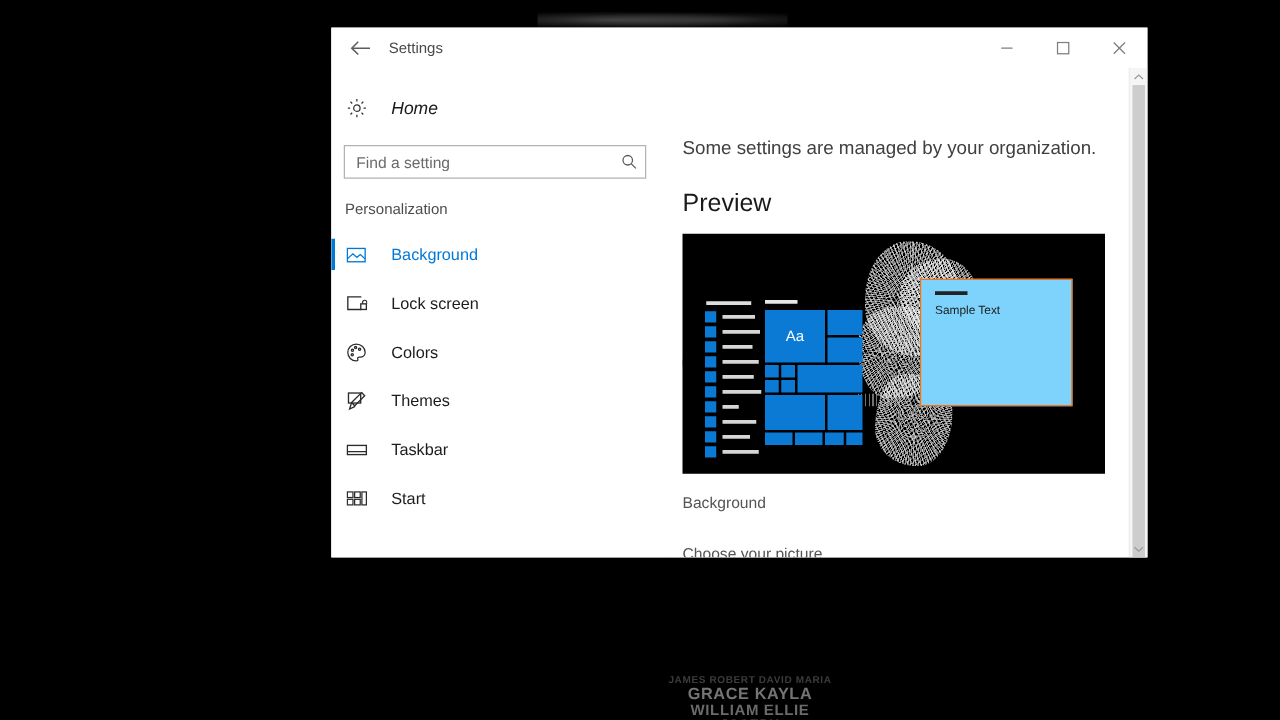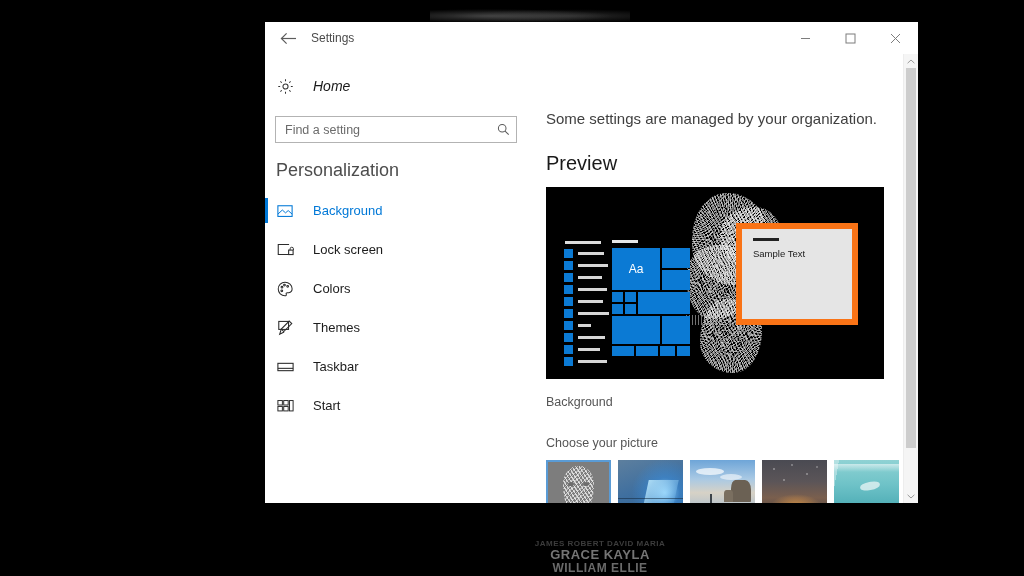--- a/index.html
+++ b/index.html
@@ -57,21 +57,21 @@
       radial-gradient(ellipse at 70% 50%, rgba(100,100,100,0.4) 0%, rgba(0,0,0,0) 60%);
     filter: blur(0.6px);
   }
 
   
   #settings-window {
     position: absolute;
     left: 265px;
     top: 22px;
     width: 653px;
-    height: 481px;
+    height: 424px;
     background: #ffffff;
     box-shadow: 0 0 0 1px rgba(0,0,0,0.18);
     display: flex;
     flex-direction: column;
     overflow: hidden;
   }
 
   
   .titlebar {
     height: 32px;
@@ -173,21 +173,21 @@
   .search-wrap input::placeholder { color: #6b6b6b; opacity: 1; }
   .search-icon {
     width: 26px;
     display: flex;
     align-items: center;
     justify-content: center;
     color: #5a5a5a;
   }
 
   .nav-section-title {
-    font-size: 18px;
+    font-size: 12px;
     color: #4d4d4d;
     padding: 17px 0 0 11px;
   }
 
   .nav-list { margin-top: 10px; }
   .nav-item {
     position: relative;
     display: flex;
     align-items: center;
     height: 39px;
@@ -308,22 +308,22 @@
     color: #ffffff; font-size: 12px; font-family: "Liberation Sans", sans-serif;
   }
 
   
   .pv-window {
     position: absolute;
     left: 190px;
     top: 36px;
     width: 122px;
     height: 102px;
-    background: #e5e5e5;
-    border: 6px solid #f97316;
+    background: #7dd3fc;
+    border: 1px solid #f97316;
     box-sizing: border-box;
   }
   .pv-window .bar { width: 26px; height: 2.5px; background: #222; margin: 9px 0 0 11px; }
   .pv-window .txt { font-size: 9.5px; color: #1a1a1a; margin: 7px 0 0 11px; }
 
   
   .field-label {
     font-size: 12.5px;
     color: #555555;
     margin-top: 16px;

